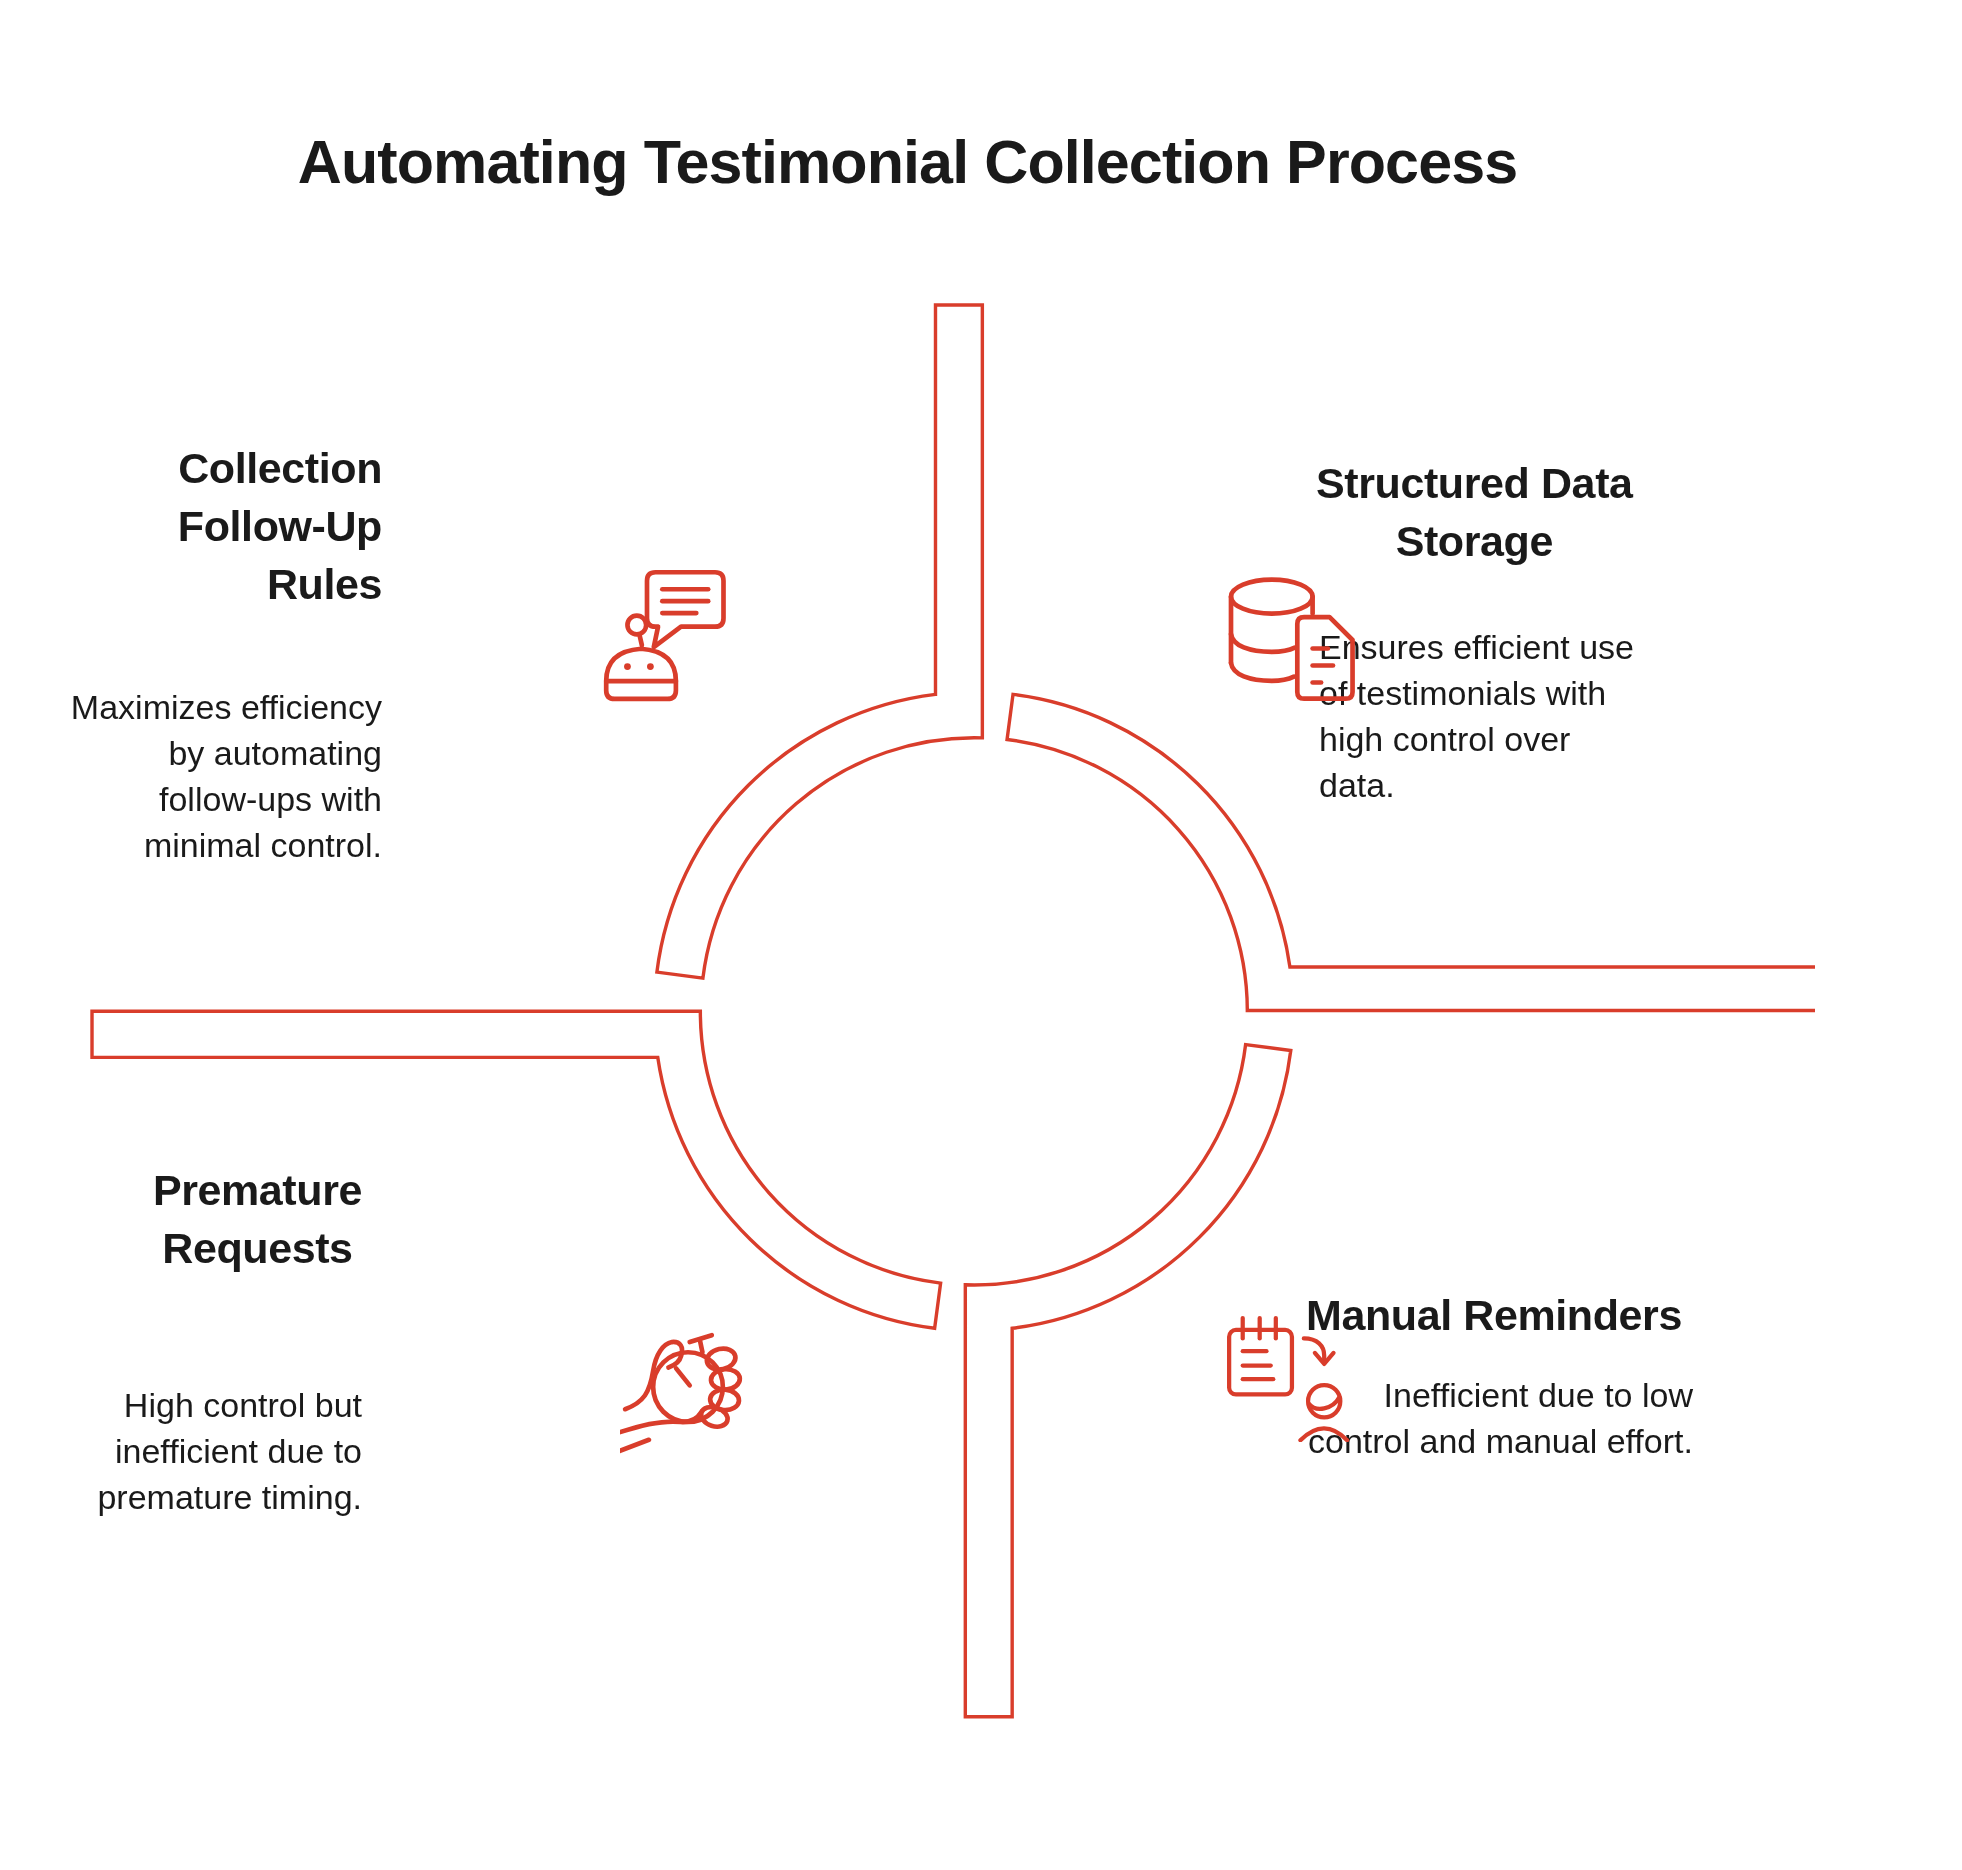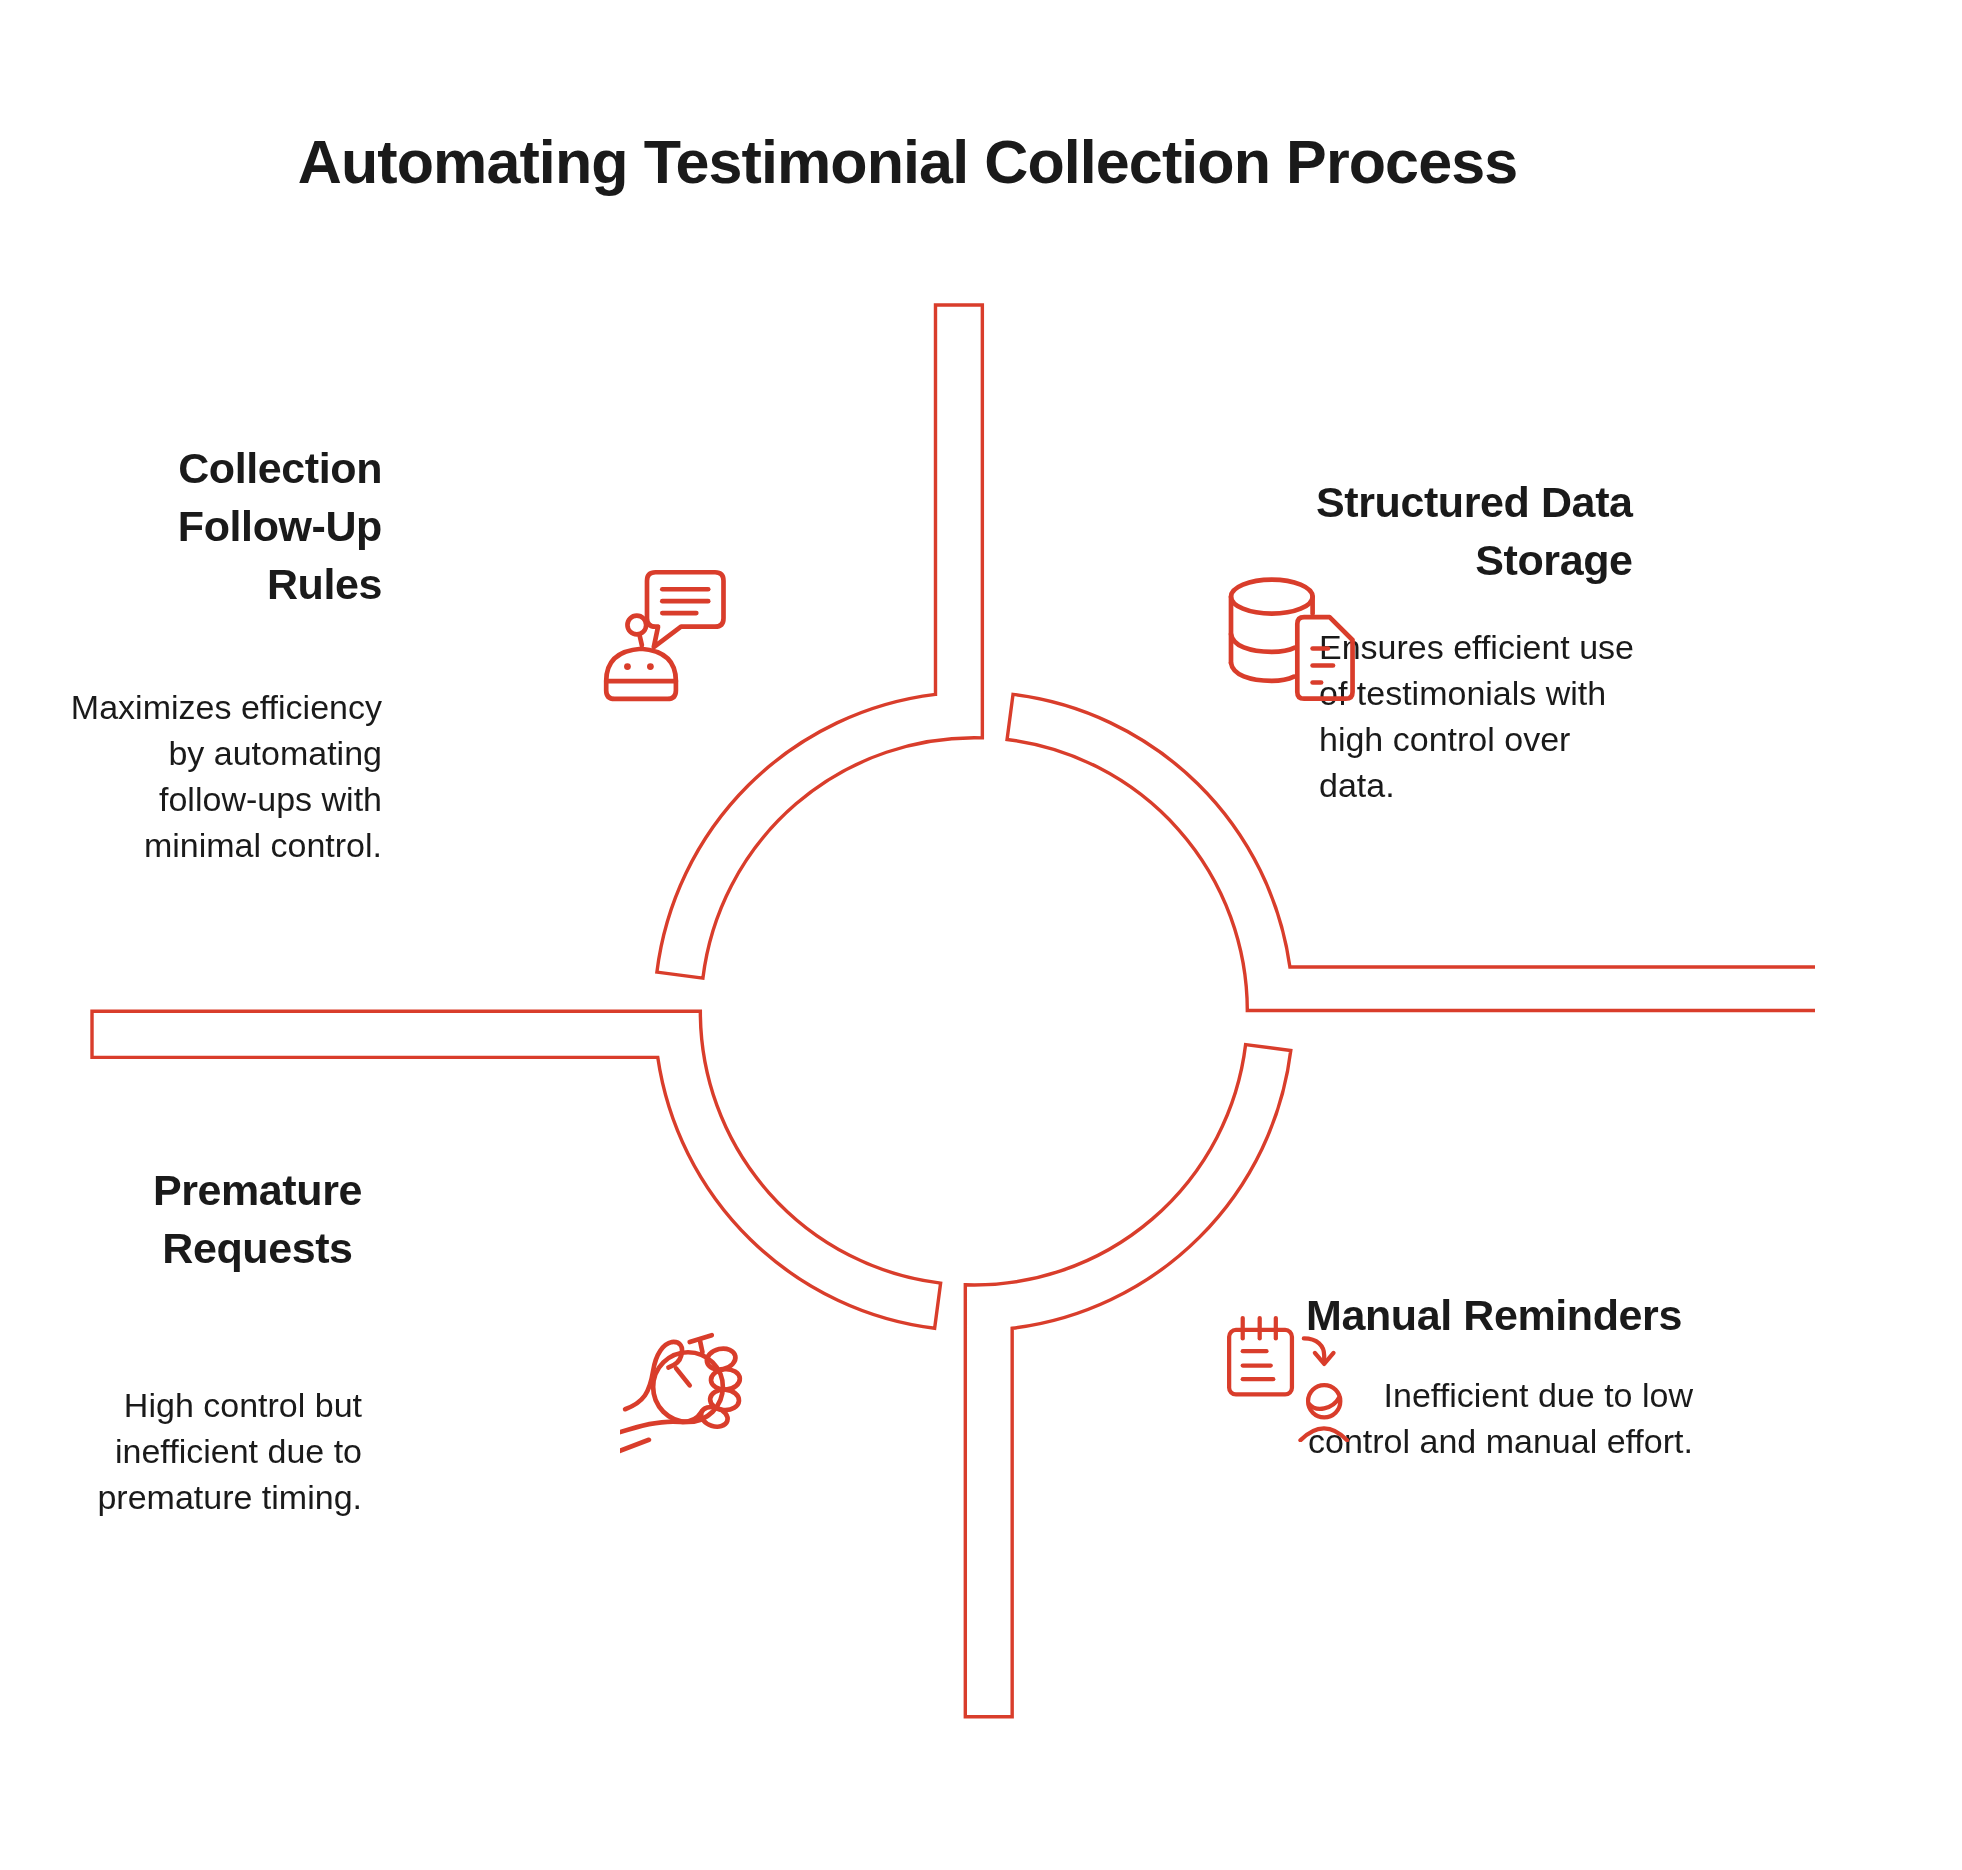--- a/index.html
+++ b/index.html
@@ -16,21 +16,21 @@
   }
   .heading {
     font-size:43px; font-weight:700; line-height:58px; letter-spacing:-0.4px;
     white-space:pre-line;
   }
   .body-text {
     font-size:34px; font-weight:400; line-height:46px; white-space:pre-line;
   }
   .tl-h { right:1433px; top:439px; text-align:right; }
   .tl-b { right:1433px; top:652px; text-align:right;margin-top:32px; }
-  .tr-h { left:1316px; top:473px; text-align:right; }
+  .tr-h { left:1316px; top:454px; text-align:center; }
   .tr-b { left:1319px; top:624px; text-align:left; }
   .bl-h { right:1453px; top:1161px; text-align:center; }
   .bl-b { right:1453px; top:1382px; text-align:right;margin-left:40px; }
   .br-h { left:1306px; top:1286px; text-align:right; }
   .br-b { left:1308px; top:1372px; text-align:right; }
   svg { display:block; }
   .ring { left:0; top:0; width:1963px; height:1871px; }
   .ring path { fill:none; stroke:var(--accent); stroke-width:4; }
   .icon { position:absolute; }
   .icon .ln { fill:none; stroke:var(--accent); stroke-width:5.5; stroke-linecap:round; stroke-linejoin:round; }

